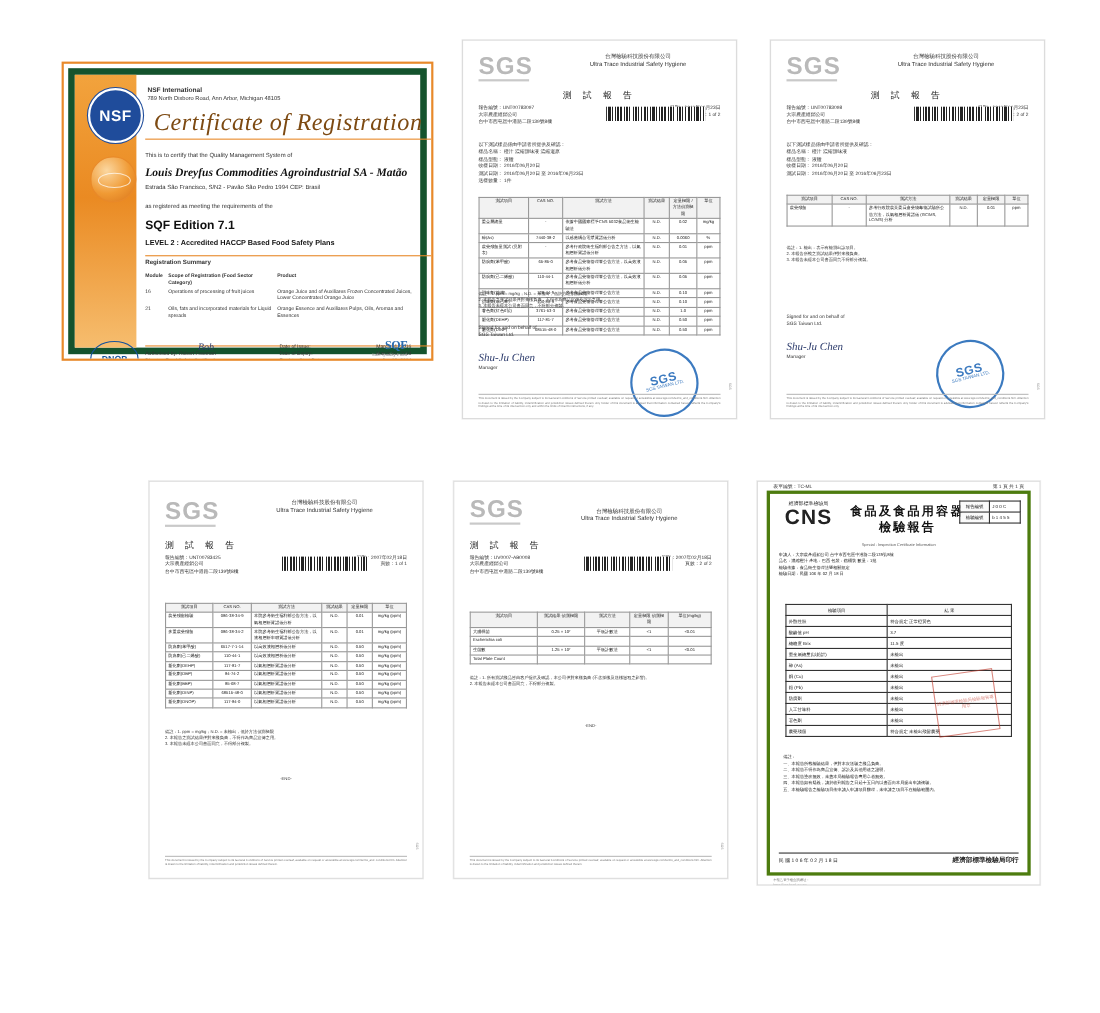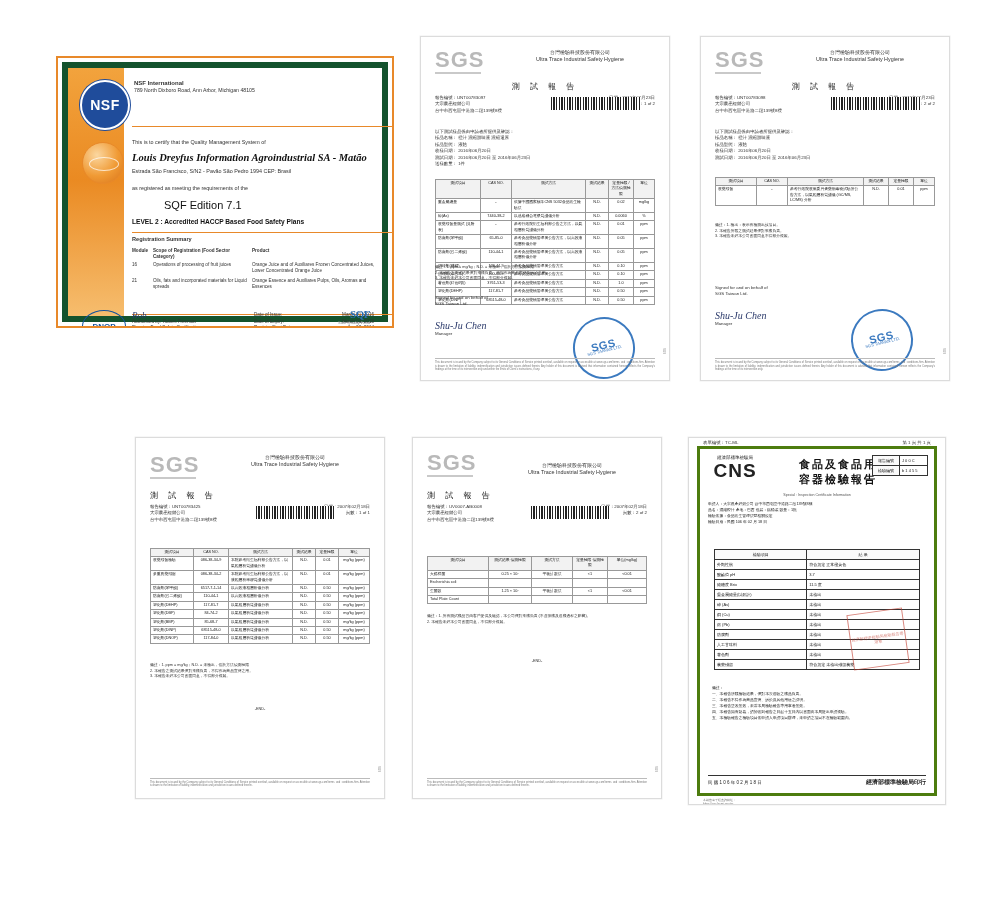--- a/index.html
+++ b/index.html
@@ -117,24 +117,23 @@
     font-style: italic;
     font-weight: bold;
     font-size: 10.5px;
     color: #111;
   }
   #cert .addr { left: 64px; top: 99px; width: 250px; }
   #cert .conform { left: 64px; top: 116px; width: 250px; }
   #cert .edition {
     position: absolute;
     left: 64px; top: 131px;
-    font-weight: normal;
+    font-weight: bold;
     font-size: 11px;
     color: #111;
-    margin-left: 32px;
   }
   #cert .level {
     position: absolute;
     left: 64px; top: 150px;
     font-weight: bold;
     font-size: 6.6px;
     color: #111;
   }
   #cert .r2 { top: 164px; }
   #cert .reg-head {
@@ -180,21 +179,21 @@
     align-items: center;
     justify-content: center;
   }
   #cert .sig-block {
     position: absolute;
     left: 64px; top: 244px;
     font-size: 4.6px;
     line-height: 6.5px;
     color: #333;
   }
-  #cert .sig-name { font-family: "Liberation Serif", serif; font-style: italic; font-size: 9px; color: #2b3a6b; }
+  #cert .sig-name { font-family: "Liberation Serif", serif; font-style: italic; font-size: 9px; color: #2b3a6b; margin-left: 48px; }
   #cert .dates {
     position: absolute;
     left: 186px; top: 244px;
     font-size: 4.6px;
     line-height: 6.5px;
     color: #333;
     width: 120px;
   }
   #cert .dates .row { display: flex; justify-content: space-between; }
   #cert .sqf-logo {
@@ -353,21 +352,20 @@
     font-size: 19px;
     color: #222;
     letter-spacing: 1px;
   }
   #cns .cns-title {
     font-size: 11px;
     letter-spacing: 2px;
     font-weight: bold;
     color: #111;
     text-align: center;
-    margin-left: 26px;
   }
   .cns-tbl {
     width: 100%;
     border-collapse: collapse;
     font-size: 4px;
     line-height: 6px;
   }
   .cns-tbl th, .cns-tbl td {
     border: 0.5px solid #333;
     padding: 1.5px 2px;
@@ -403,26 +401,27 @@
 
     <div class="nsf-badge">
       <span>NSF</span>
     </div>
 
     <div class="nsf-title">
       <b>NSF International</b><br>
       <span>789 North Dixboro Road, Ann Arbor, Michigan 48105</span>
     </div>
 
+    <div class="cert-head">Certificate of Registration</div>
     <div class="cert-rule r1"></div>
 
     <div class="globe"></div>
 
     <div class="t-small certify">This is to certify that the Quality Management System of</div>
-    <div class="company">Louis Dreyfus Information Agroindustrial SA - Matão</div>
+    <div class="company">Louis Dreyfus Commodities Agroindustrial SA - Matão</div>
     <div class="t-small addr">Estrada São Francisco, S/N2 - Pavão São Pedro 1994 CEP: Brasil</div>
     <div class="t-small conform">as registered as meeting the requirements of the</div>
     <div class="edition">SQF Edition 7.1</div>
     <div class="level">LEVEL 2 : Accredited HACCP Based Food Safety Plans</div>
 
     <div class="cert-rule r2"></div>
     <div class="reg-head">Registration Summary</div>
 
     <table class="reg">
       <thead>

